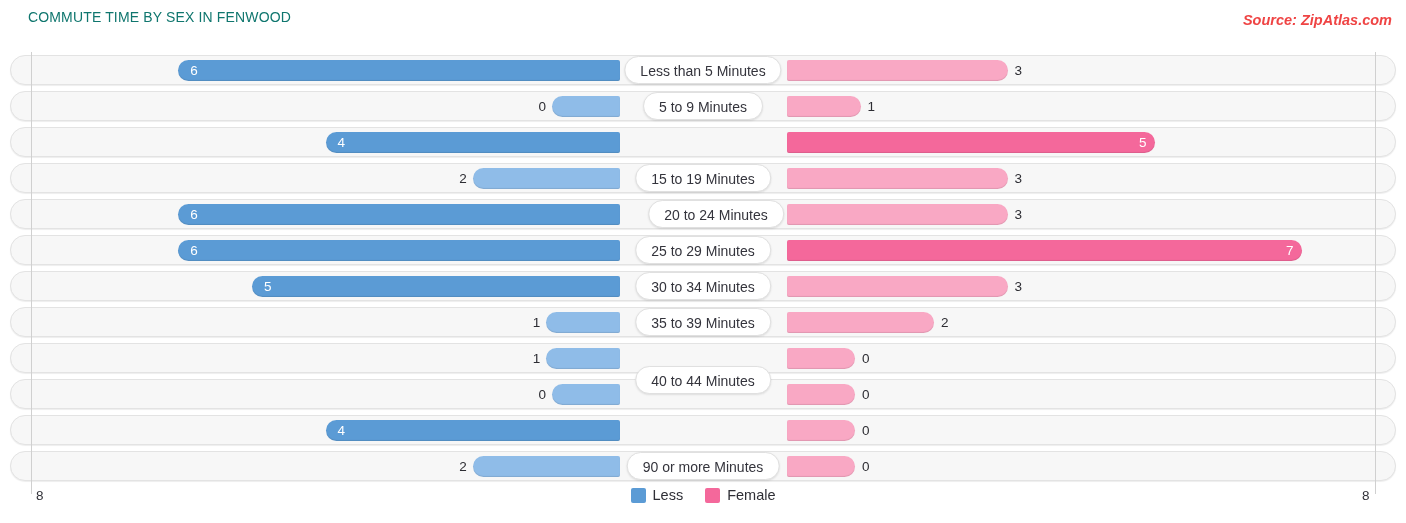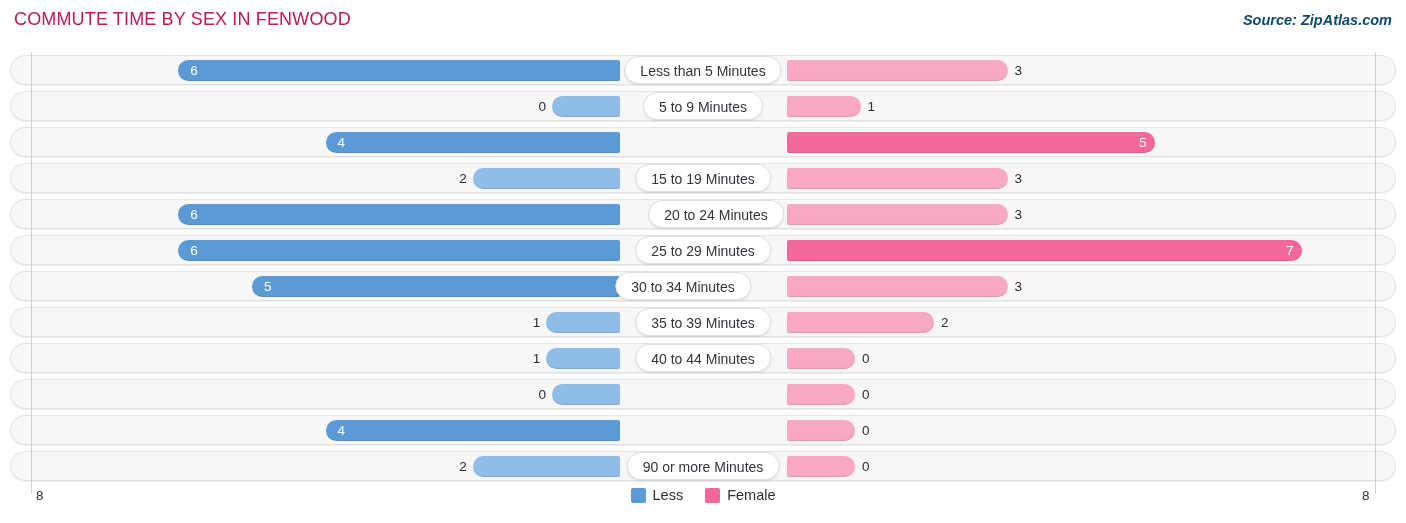--- a/index.html
+++ b/index.html
@@ -14,34 +14,34 @@
   #chart-root {
     position: relative;
     width: 1406px;
     height: 523px;
     background: #ffffff;
   }
 
   
   #chart-title {
     position: absolute;
-    left: 14px; top: 9px;
-    font-size: 18px;
+    left: 28px; top: 9px;
+    font-size: 14px;
     font-weight: 400;
-    color: #be185d;
+    color: #0f766e;
     letter-spacing: .15px;
     white-space: nowrap;
   }
   #chart-source {
     position: absolute;
     right: 14px; top: 12px;
     font-size: 14.5px;
     font-style: italic;
     font-weight: 700;
-    color: #0c4a6e;
+    color: #ef4444;
     white-space: nowrap;
   }
 
   
   #plot {
     position: absolute;
     left: 0; top: 52px;
     width: 1406px;
     height: 432px;
   }
@@ -212,37 +212,37 @@
           <div class="bar bar-female" style="left: 787px; width: 514.5px; background: rgb(244, 104, 155);"></div>
           <div class="val val-in" style="left: 1279.5px; width: 14px; text-align: right;">7</div>
           <div class="cat-pill" style="left: 703px;">25 to 29 Minutes</div>
         </div>
         <div class="row">
           <div class="track"></div>
           <div class="bar bar-male" style="left: 251.875px; width: 368.125px; background: rgb(91, 155, 213);"></div>
           <div class="val val-in" style="left: 263.875px;">5</div>
           <div class="bar bar-female" style="left: 787px; width: 220.5px; background: rgb(249, 168, 196);"></div>
           <div class="val" style="left: 1014.5px;">3</div>
-          <div class="cat-pill" style="left: 683px; text-align: center;">30 to 34 Minutes</div>
+          <div class="cat-pill" style="left: 703px; text-align: center;">30 to 34 Minutes</div>
         </div>
         <div class="row">
           <div class="track"></div>
           <div class="bar bar-male" style="left: 546.375px; width: 73.625px; background: rgb(143, 188, 232);"></div>
           <div class="val" style="left: 526.375px; width: 14px; text-align: right;">1</div>
           <div class="bar bar-female" style="left: 787px; width: 147px; background: rgb(249, 168, 196);"></div>
           <div class="val" style="left: 941px;">2</div>
           <div class="cat-pill" style="left: 703px;">35 to 39 Minutes</div>
         </div>
         <div class="row">
           <div class="track"></div>
           <div class="bar bar-male" style="left: 546.375px; width: 73.625px; background: rgb(143, 188, 232);"></div>
           <div class="val" style="left: 526.375px; width: 14px; text-align: right;">1</div>
           <div class="bar bar-female" style="left: 787px; width: 68px; background: rgb(249, 168, 196);"></div>
           <div class="val" style="left: 862px;">0</div>
-          <div class="cat-pill" style="left: 703px;">40 to 44 Minutes</div>
+          <div class="cat-pill" style="left: 703px; margin-top: 22px;">40 to 44 Minutes</div>
         </div>
         <div class="row">
           <div class="track"></div>
           <div class="bar bar-male" style="left: 552px; width: 68px; background: rgb(143, 188, 232);"></div>
           <div class="val" style="left: 532px; width: 14px; text-align: right;">0</div>
           <div class="bar bar-female" style="left: 787px; width: 68px; background: rgb(249, 168, 196);"></div>
           <div class="val" style="left: 862px;">0</div>
         </div>
         <div class="row">
           <div class="track"></div>

